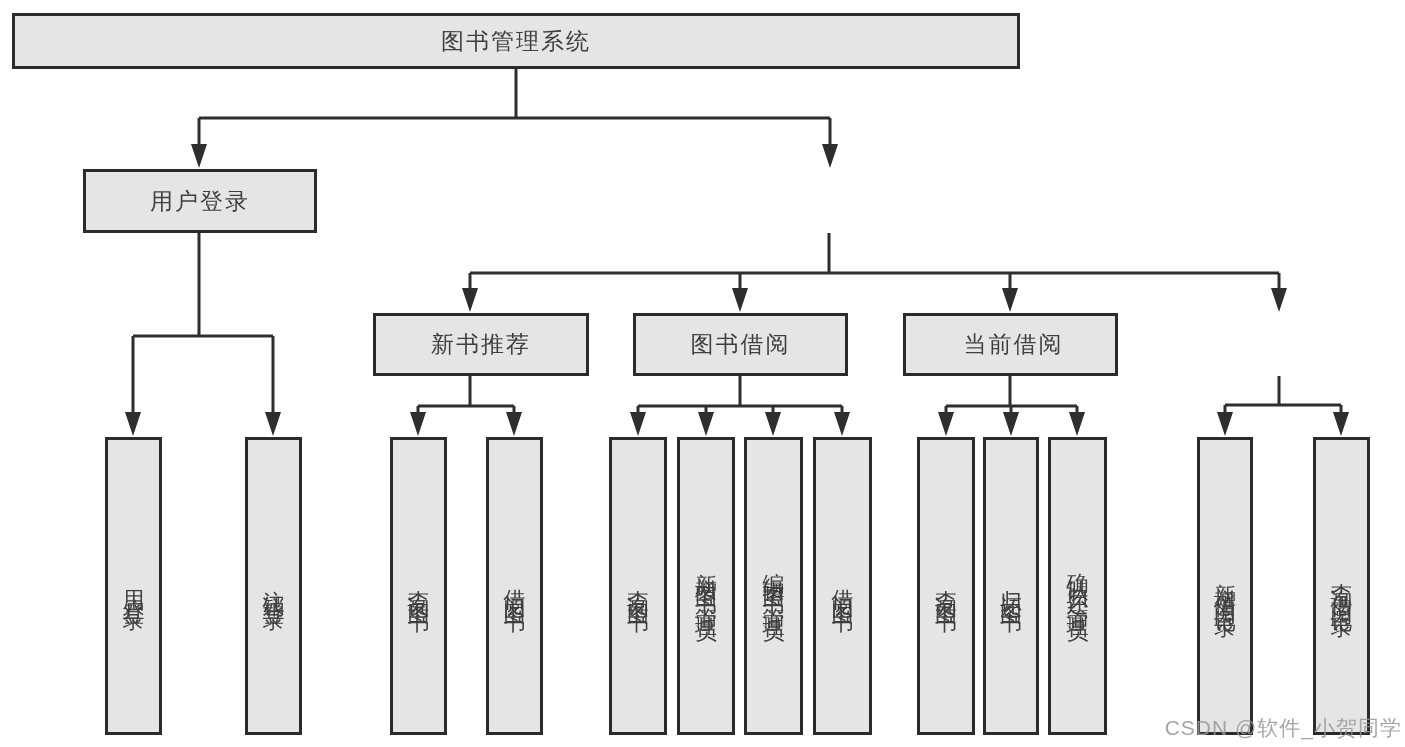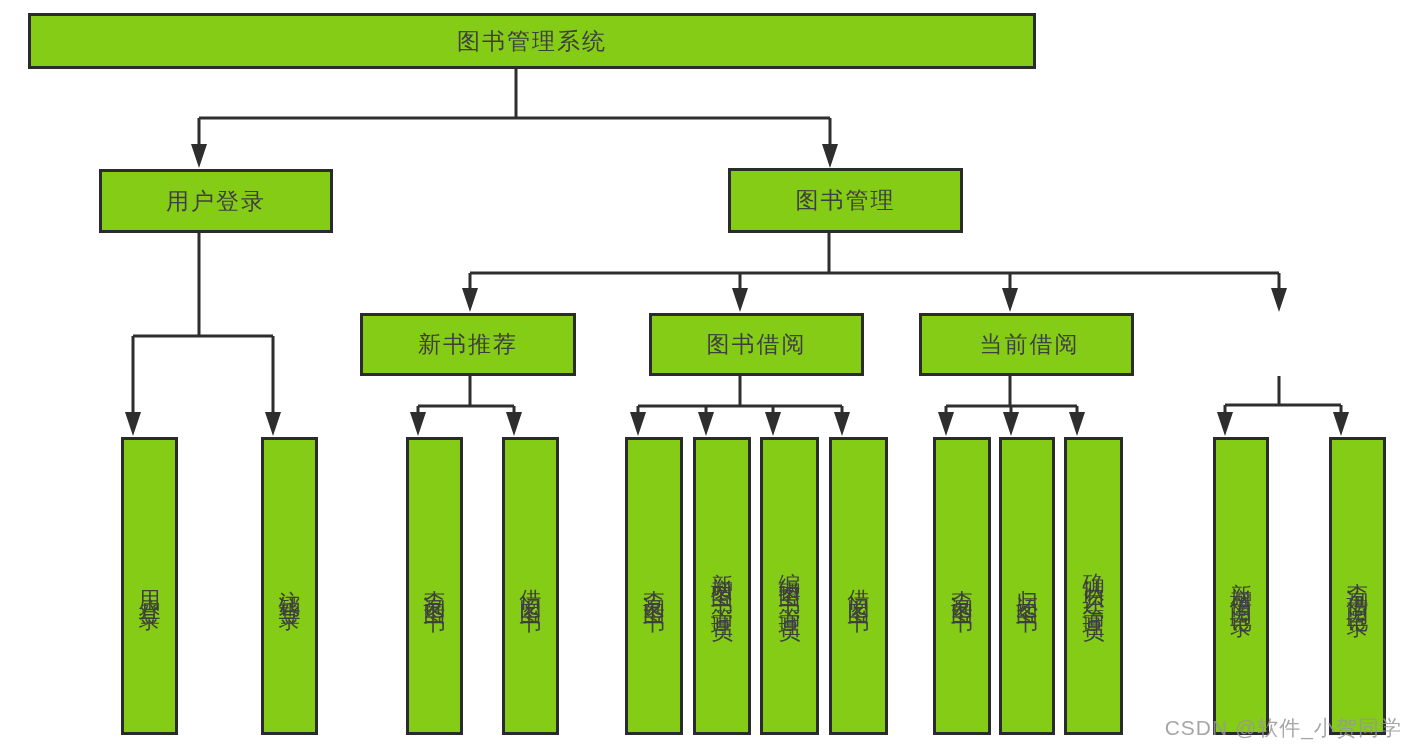--- a/index.html
+++ b/index.html
@@ -12,27 +12,26 @@
     overflow: hidden;
   }
   #wires {
     position: absolute;
     left: 0; top: 0;
     width: 1405px; height: 747px;
   }
   .box {
     position: absolute;
     box-sizing: border-box;
-    background: #84cc16;
+    background: #e5e5e5;
     border: 3px solid #2b2b2b;
     display: flex;
     align-items: center;
     justify-content: center;
     color: #3f3f3f;
-    margin-left: 16px;
   }
   .h-box span {
     font-size: 23px;
     letter-spacing: 2px;
     white-space: nowrap;
   }
   .v-box span {
     writing-mode: vertical-rl;
     text-orientation: mixed;
     font-size: 22px;
@@ -102,25 +101,22 @@
     </g>
   </svg>
 
   <div class="box h-box" style="left:12px; top:13px; width:1008px; height:56px;">
     <span>图书管理系统</span>
   </div>
 
   <div class="box h-box" style="left:83px; top:169px; width:234px; height:64px;">
     <span>用户登录</span>
   </div>
-  <div class="box h-box" style="left:712px; top:168px; width:235px; height:65px;">
-    <span>图书管理</span>
-  </div>
 
-  <div class="box h-box" style="left:344px; top:313px; width:216px; height:63px;">
+  <div class="box h-box" style="left:373px; top:313px; width:216px; height:63px;">
     <span>新书推荐</span>
   </div>
   <div class="box h-box" style="left:633px; top:313px; width:215px; height:63px;">
     <span>图书借阅</span>
   </div>
   <div class="box h-box" style="left:903px; top:313px; width:215px; height:63px;padding-left:6px;">
     <span>当前借阅</span>
   </div>
 
   <div class="box v-box" style="left:105px; top:437px; width:57px; height:298px;">

